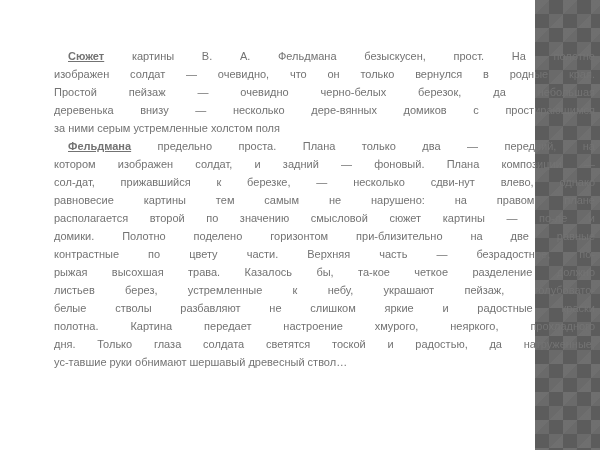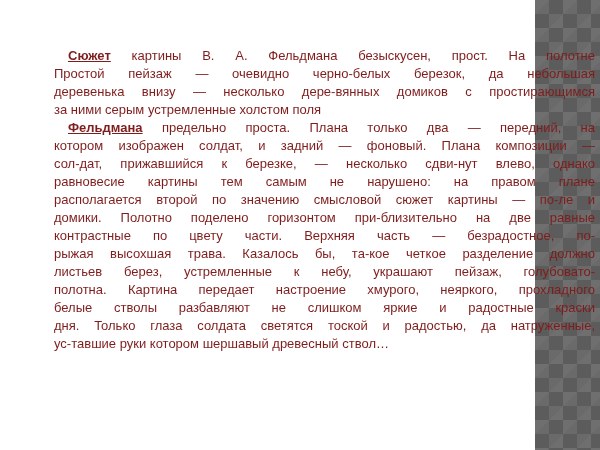--- a/index.html
+++ b/index.html
@@ -18,52 +18,53 @@
     background-position: 0 0, 14px 14px;
   }
   .side-panel::after {
     content: ""; position: absolute; inset: 0;
     background-image:
       linear-gradient(-45deg, rgba(120,120,120,0.35) 25%, transparent 25%, transparent 75%, rgba(120,120,120,0.35) 75%);
     background-size: 28px 28px;
   }
   .content {
     position: absolute; left: 54px; top: 47px; width: 541px;
-    color: #7f1d1d;
-    font-size: 13px;
+    color: #737373;
+    font-size: 11px;
     line-height: 18px;
     text-align: justify;
     z-index: 2;
   }
   .line { display: block; text-align: justify; text-align-last: justify; white-space: nowrap; }
   .line.last { text-align-last: left; }
   .line.indent { padding-left: 14px; }
 </style>
 </head>
 <body>
 
 <div class="side-panel"></div>
 
 <div class="content">
 
   <div class="para-block">
     <span class="line indent"><b class="lead" style="text-decoration:underline">Сюжет</b><span> картины В. А. Фельдмана безыскусен, прост. На полотне</span></span>
+    <span class="line">изображен солдат — очевидно, что он только вернулся в родные края.</span>
     <span class="line">Простой пейзаж — очевидно черно-белых березок, да небольшая</span>
     <span class="line">деревенька внизу — несколько дере-вянных домиков с простирающимся</span>
     <span class="line last">за ними серым устремленные холстом поля</span>
   </div>
 
   <div class="para-block">
     <span class="line indent"><b class="lead" style="text-decoration:underline">Фельдмана</b><span> предельно проста. Плана только два — передний, на</span></span>
     <span class="line">котором изображен солдат, и задний — фоновый. Плана композиции —</span>
     <span class="line">сол-дат, прижавшийся к березке, — несколько сдви-нут влево, однако</span>
     <span class="line">равновесие картины тем самым не нарушено: на правом плане</span>
     <span class="line">располагается второй по значению смысловой сюжет картины — по-ле и</span>
     <span class="line">домики. Полотно поделено горизонтом при-близительно на две равные</span>
     <span class="line">контрастные по цвету части. Верхняя часть — безрадостное, по-</span>
     <span class="line">рыжая высохшая трава. Казалось бы, та-кое четкое разделение должно</span>
     <span class="line">листьев берез, устремленные к небу, украшают пейзаж, голубовато-</span>
+    <span class="line">белые стволы разбавляют не слишком яркие и радостные краски</span>
     <span class="line">полотна. Картина передает настроение хмурого, неяркого, прохладного</span>
-    <span class="line">белые стволы разбавляют не слишком яркие и радостные краски</span>
     <span class="line">дня. Только глаза солдата светятся тоской и радостью, да натруженные,</span>
-    <span class="line last">ус-тавшие руки котором шершавый древесный ствол…</span>
+    <span class="line last">ус-тавшие руки обнимают шершавый древесный ствол…</span>
   </div>
 </div>
 
 </body></html>

